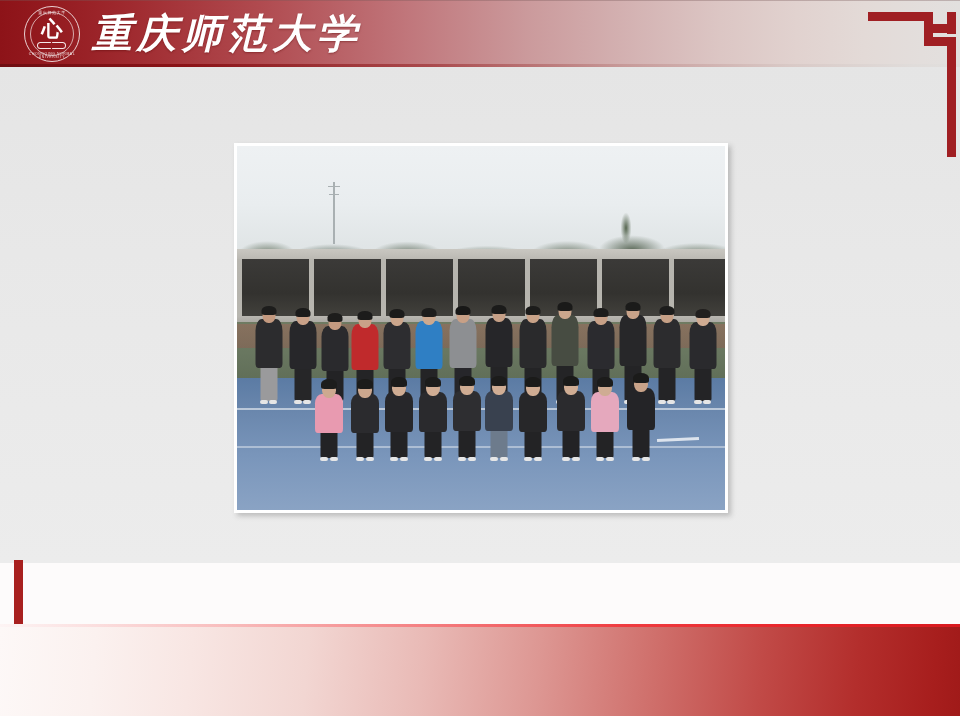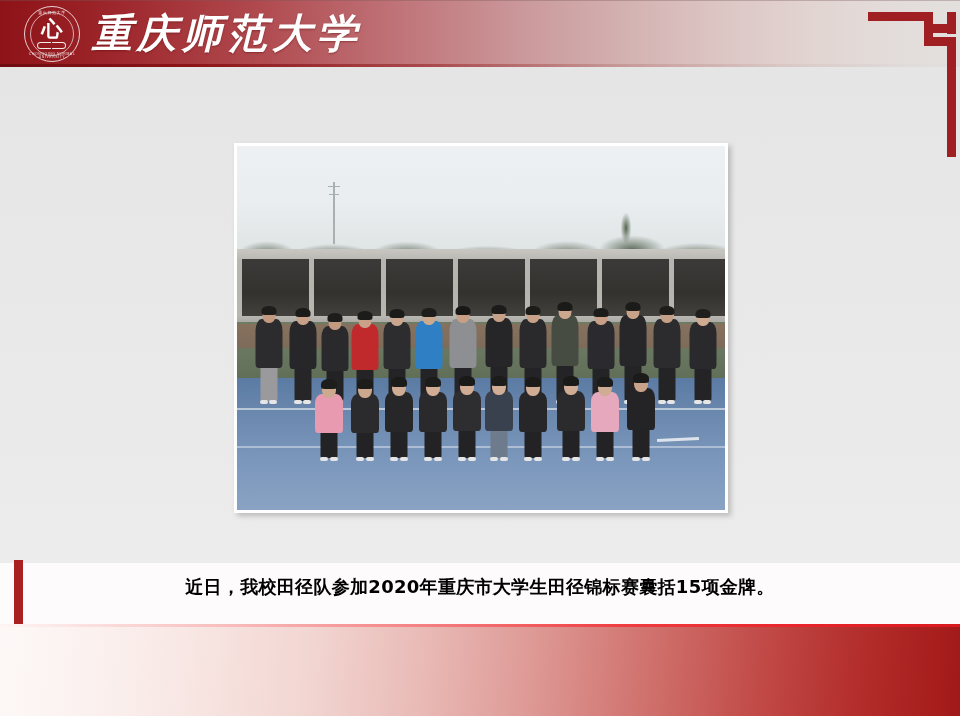--- a/index.html
+++ b/index.html
@@ -684,21 +684,20 @@
             <div class="p-shoe" style="left: 5px;"></div>
             <div class="p-shoe" style="right: 5px;"></div>
             <div class="p-body" style="width: 28px; height: 42px; bottom: 31px; background: rgb(36, 36, 39);"></div>
             <div class="p-head" style="width: 14px; height: 17px; bottom: 69px; background: rgb(201, 163, 137);"></div>
             <div class="p-hair" style="width: 16px; height: 10px; bottom: 78px; background: rgb(27, 27, 26);"></div>
           </div>
         </div>
     </div>
   </div>
 
-  <div class="caption">近日，我校田径队参加2020年重庆市大学生田径锦标赛囊括15项金牌。</div>
 
   <div class="orn-bl">
     <div class="bar-v"></div>
     <div class="foot-a"></div>
     <div class="foot-b"></div>
     <div class="foot-c"></div>
     <div class="foot-d"></div>
     <div class="foot-e"></div>
     <div class="bar-h"></div>
   </div>

